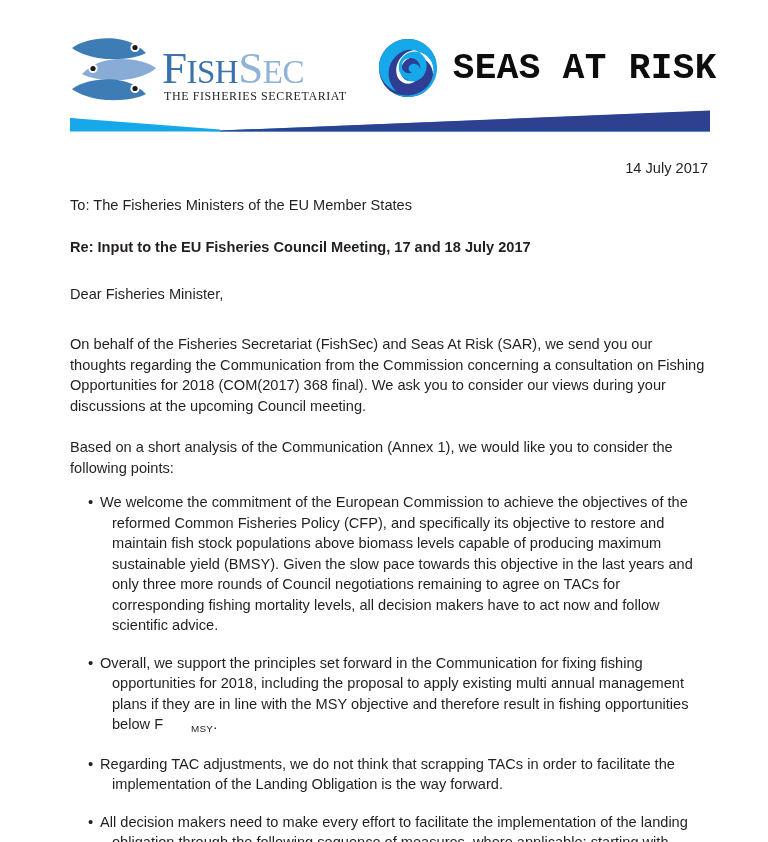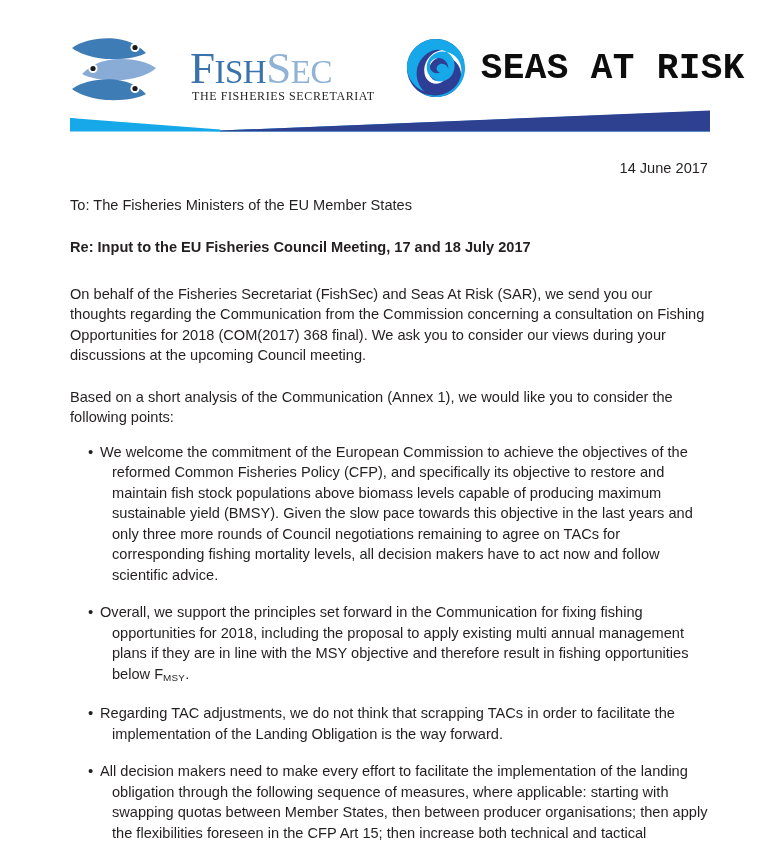--- a/index.html
+++ b/index.html
@@ -41,21 +41,20 @@
     height: 80px;
     display: flex;
     align-items: center;
   }
 
   
   .fishsec-logo {
     display: flex;
     align-items: flex-end;
     height: 76px;
-    gap: 28px;
   }
   .fish-marks {
     width: 88px;
     height: 72px;
     margin-right: 4px;
     flex: none;
   }
   .fishsec-words {
     display: flex;
     flex-direction: column;
@@ -166,20 +165,21 @@
   }
   ul.points > li .li-text {
     display: inline;
   }
   sub {
     font-size: 0.68em;
     vertical-align: baseline;
     position: relative;
     top: 0.28em;
     letter-spacing: 0.2px;
+    margin-left: 28px;
   }
   b, .bold { font-weight: normal; }
 </style>
 </head>
 <body>
 
 <div class="page">
 
   <div class="letterhead">
 
@@ -221,26 +221,27 @@
 
     <svg class="banner" viewBox="0 0 640 26" preserveAspectRatio="none">
       <path d="M0,10 L150,21.5 L150,23.5 L0,23.5 Z" fill="#16a8e8"></path>
       <path d="M0,10 C60,18.5 110,21.5 150,22.5 L640,3 L640,23.5 L150,23.5 C110,22.5 60,19 0,11 Z" fill="#16a8e8"></path>
       <path d="M150,22.6 L640,2.5 L640,23.5 L150,23.5 Z" fill="#2e4191"></path>
     </svg>
   </div>
 
   <div class="doc-body">
 
-    <div class="date-line">14 June 2017</div>
+    <div class="date-line">14 July 2017</div>
 
     <div class="to-line">To: The Fisheries Ministers of the EU Member States</div>
 
     <div class="re-line">Re: Input to the EU Fisheries Council Meeting, 17 and 18 July 2017</div>
 
+    <div class="salutation">Dear Fisheries Minister,</div>
 
     <div class="para">On behalf of the Fisheries Secretariat (FishSec) and Seas At Risk (SAR), we send you our thoughts regarding the Communication from the Commission concerning a consultation on Fishing Opportunities for 2018 (COM(2017) 368 final). We ask you to consider our views during your discussions at the upcoming Council meeting.</div>
 
     <div class="para tight">Based on a short analysis of the Communication (Annex 1), we would like you to consider the following points:</div>
 
     <ul class="points">
       <li>
         <span class="bullet">•</span><span class="li-text"><span>We welcome the commitment of the European Commission to achieve the objectives of the reformed Common Fisheries Policy (CFP), and specifically its objective to restore and maintain fish stock populations above biomass levels capable of producing maximum sustainable yield (BMSY). Given the slow pace towards this objective in the last years and only three more rounds of Council negotiations remaining to agree on TACs for corresponding fishing mortality levels, all decision makers have to </span><b>act now</b><span> and follow scientific advice.</span></span>
       </li>
       <li>

